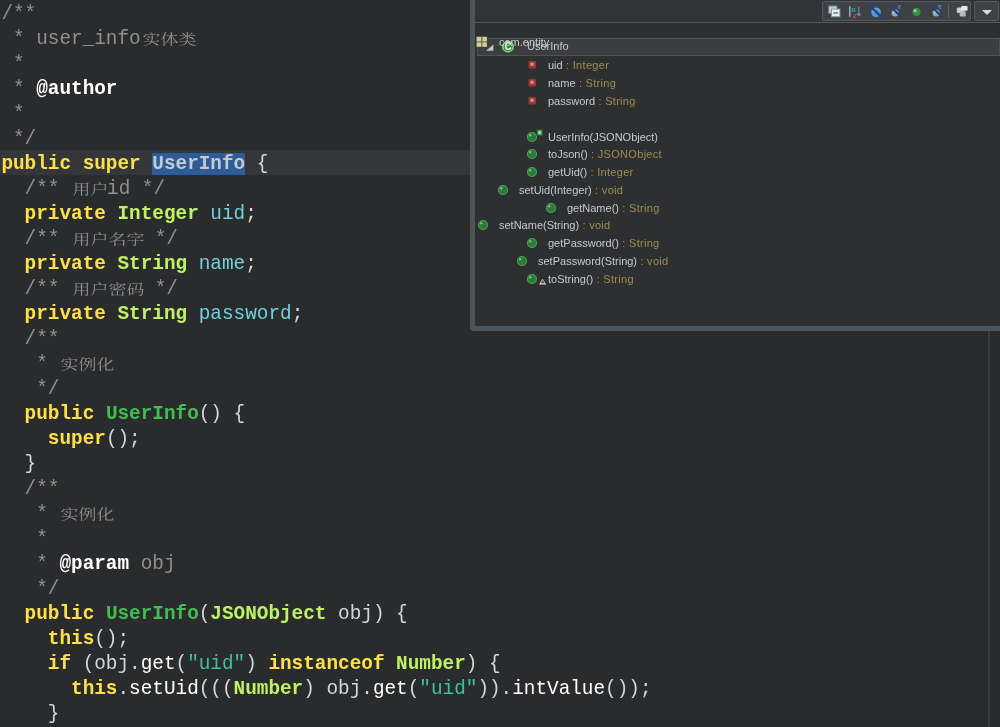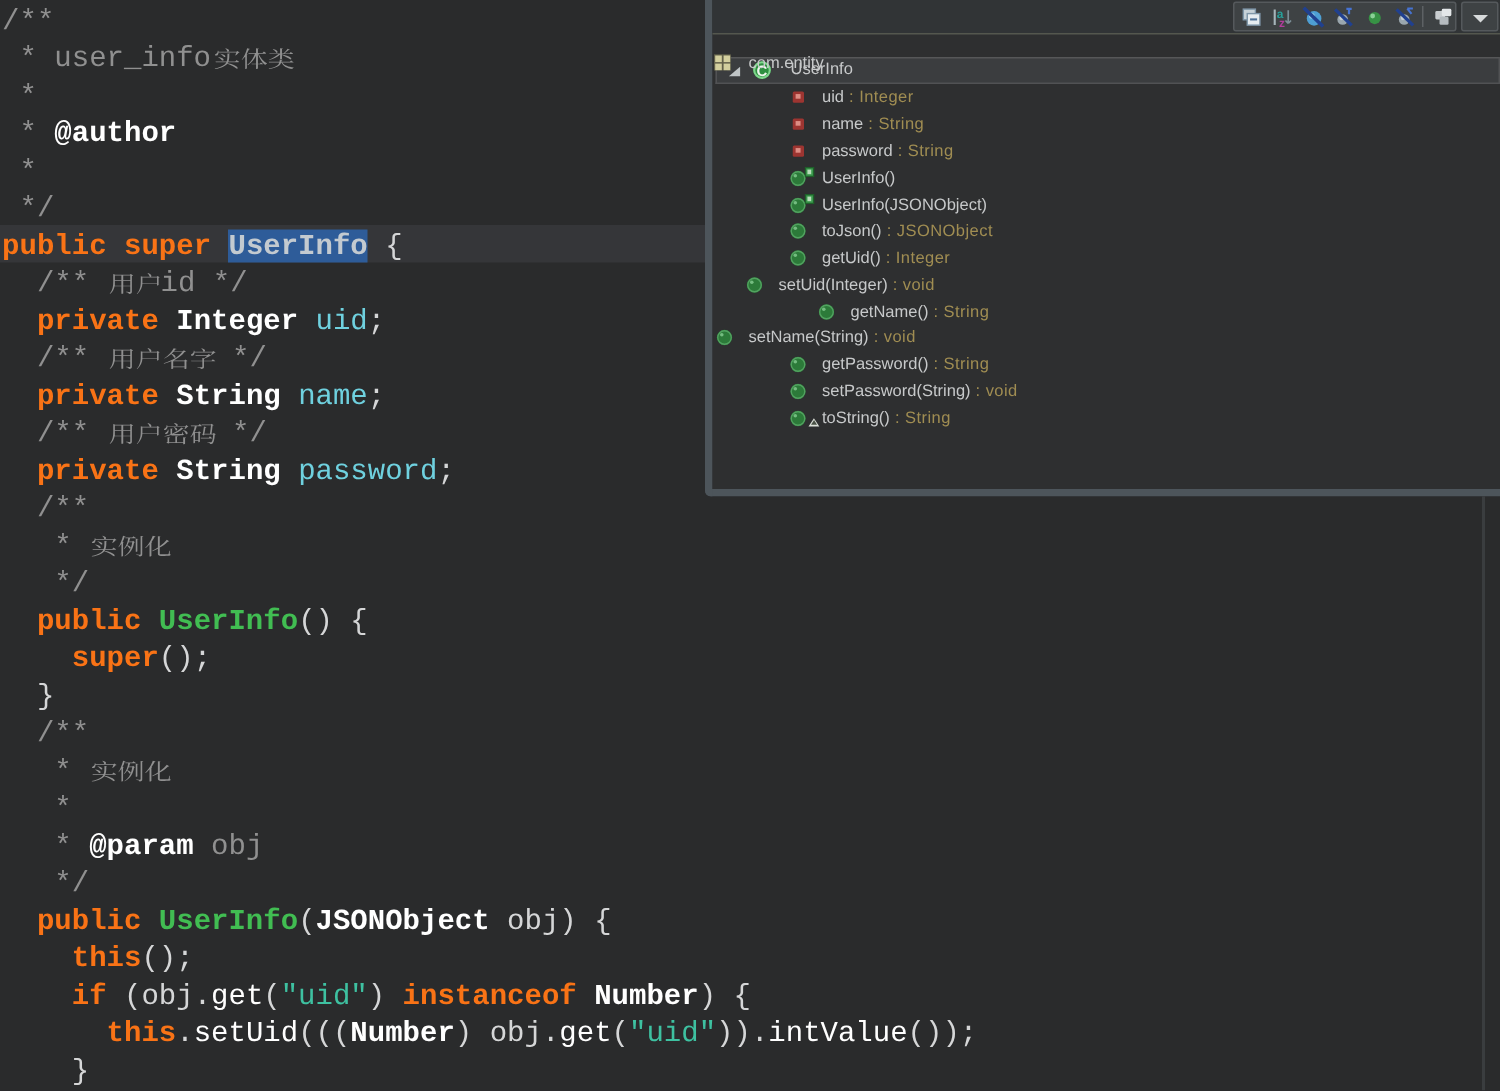--- a/index.html
+++ b/index.html
@@ -2,22 +2,22 @@
 <html><head><meta charset="utf-8">
 <style>
 * { margin:0; padding:0; box-sizing:border-box; }
 html,body { width:1000px; height:727px; overflow:hidden; background:#2a2b2c; }
 #stage { position:relative; width:1000px; height:727px; font-family:"Liberation Sans",sans-serif; }
 #band { position:absolute; left:0; top:150px; width:1000px; height:25px; background:#353639; }
 #vline { position:absolute; left:988.3px; top:331px; width:1.6px; height:396px; background:#3a3d3f; }
 pre#code { position:absolute; left:1.4px; top:2px; font-family:"Liberation Mono",monospace;
   font-size:19.35px; line-height:25px; color:#d5d6d7; }
 pre b { font-weight:bold; }
-.k { color:#f97316; }
-.t { color:#ffffff; }
+.k { color:#fde047; }
+.t { color:#bef264; }
 .m { color:#ffffff; }
 .d { color:#41bd52; }
 .f { color:#6fd1df; }
 .s { color:#3ec1a1; }
 .c { color:#909090; }
 .j { color:#ffffff; }
 .w { color:#d5d6d7; }
 .sel { color:#c3cad0; background:#2e5c99; }
 .cj { display:inline-block; width:18.0px; height:18.0px; vertical-align:-2.7px; fill:currentColor; overflow:visible; }
 
@@ -276,27 +276,20 @@
           <span class="lab">name</span>
           <span class="ty">&nbsp;:&nbsp;String</span>
         </div>
         <div class="trow" style="top:71.12px;padding-left:49px">
           <svg class="ic" viewBox="0 0 16 16" style="overflow:visible">
             <use href="#ifld"></use>
           </svg>
           <span class="lab">password</span>
           <span class="ty">&nbsp;:&nbsp;String</span>
         </div>
-        <div class="trow" style="top:88.90px;padding-left:49px">
-          <svg class="ic" viewBox="0 0 16 16" style="overflow:visible">
-            <use href="#imth"></use>
-            <use href="#ideco"></use>
-          </svg>
-          <span class="lab">UserInfo()</span>
-        </div>
         <div class="trow" style="top:124.46px;padding-left:49px">
           <svg class="ic" viewBox="0 0 16 16" style="overflow:visible">
             <use href="#imth"></use>
           </svg>
           <span class="lab">toJson()</span>
           <span class="ty">&nbsp;:&nbsp;JSONObject</span>
         </div>
         <div class="trow" style="top:106.68px;padding-left:49px">
           <svg class="ic" viewBox="0 0 16 16" style="overflow:visible">
             <use href="#imth"></use>
@@ -332,21 +325,21 @@
           <span class="lab">setName(String)</span>
           <span class="ty">&nbsp;:&nbsp;void</span>
         </div>
         <div class="trow" style="top:213.36px;padding-left:49px">
           <svg class="ic" viewBox="0 0 16 16" style="overflow:visible">
             <use href="#imth"></use>
           </svg>
           <span class="lab">getPassword()</span>
           <span class="ty">&nbsp;:&nbsp;String</span>
         </div>
-        <div class="trow" style="top:231.14px;padding-left:49px">
+        <div class="trow" style="top:231.14px;padding-left:39px">
           <svg class="ic" viewBox="0 0 16 16" style="overflow:visible">
             <use href="#imth"></use>
           </svg>
           <span class="lab">setPassword(String)</span>
           <span class="ty">&nbsp;:&nbsp;void</span>
         </div>
         <div class="trow" style="top:248.92px;padding-left:49px">
           <svg class="ic" viewBox="0 0 16 16" style="overflow:visible">
             <use href="#imth"></use>
             <use href="#iovr"></use>

